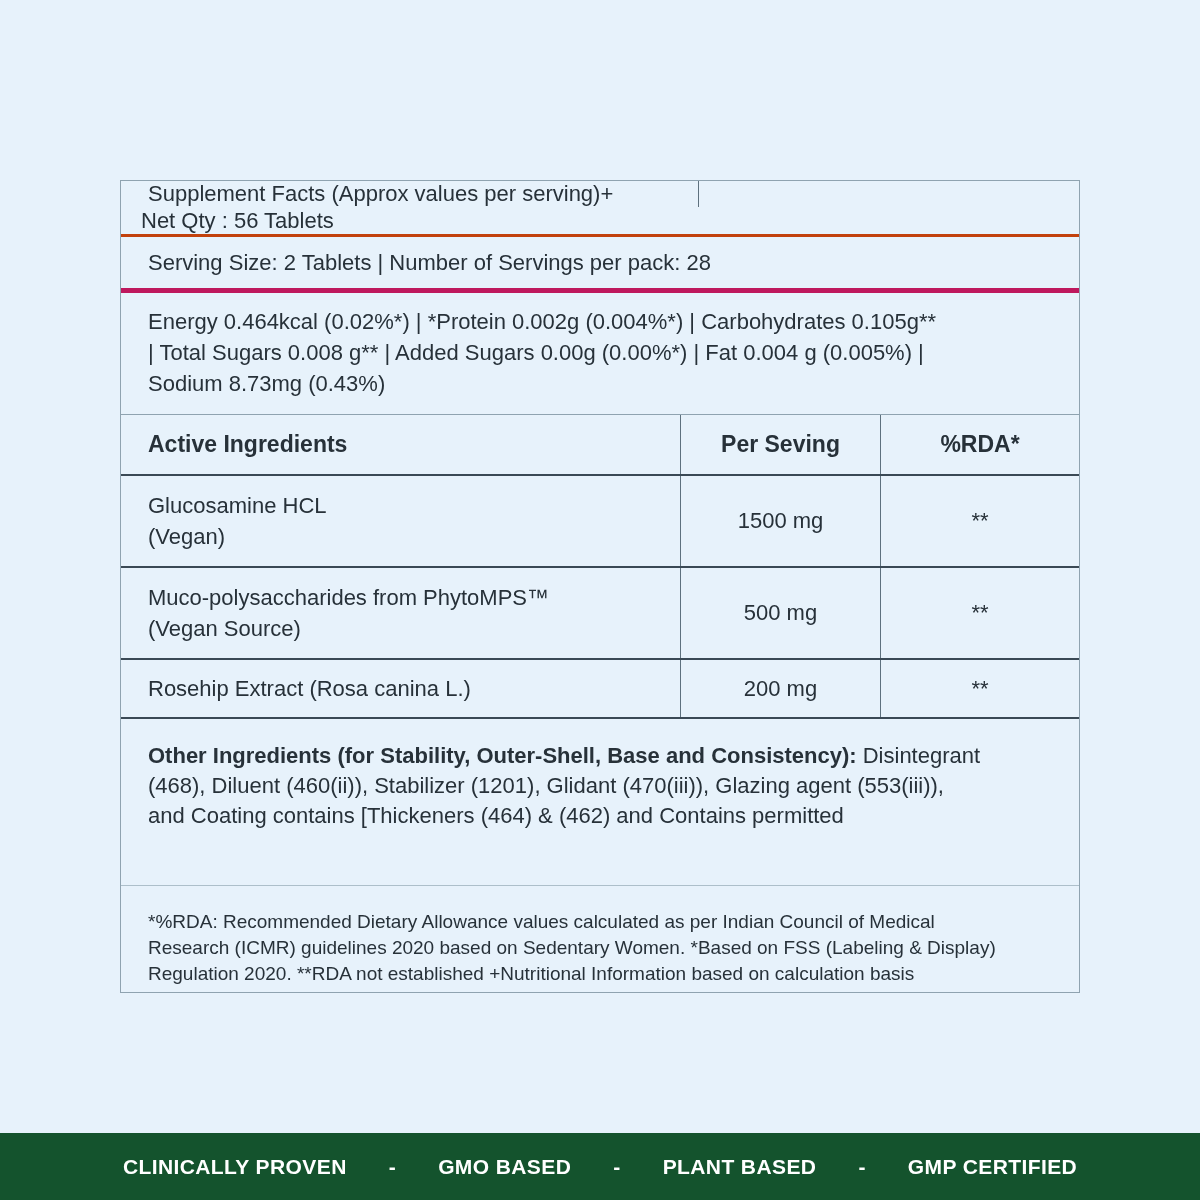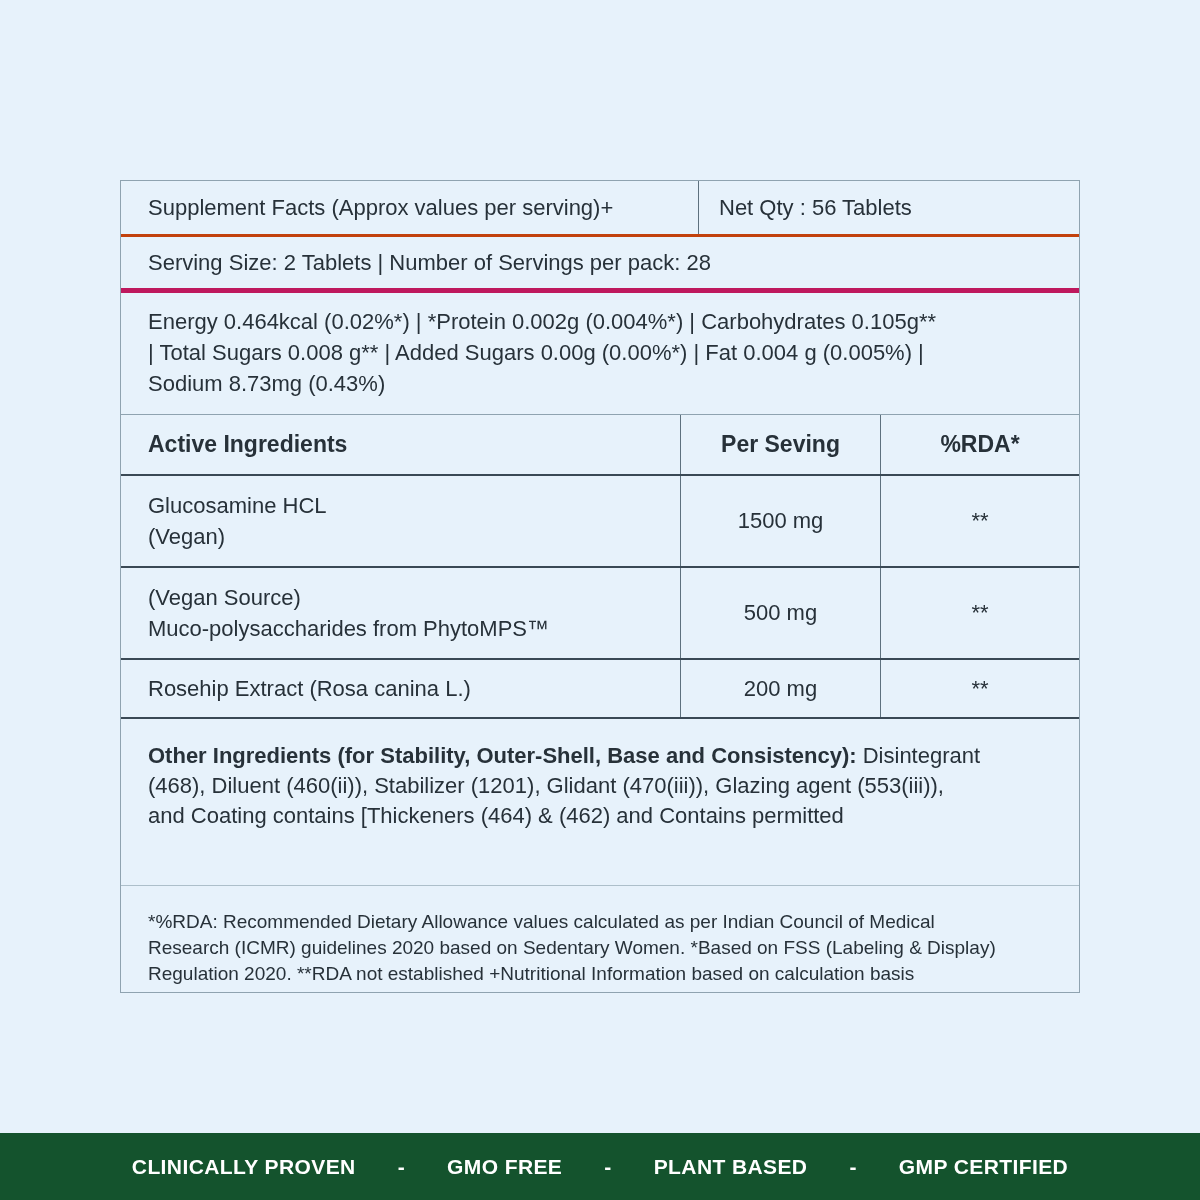--- a/index.html
+++ b/index.html
@@ -8,21 +8,21 @@
     background:#e7f2fb;color:#273139;
     font-family:"Liberation Sans",sans-serif;
   }
   .label{
     position:absolute;left:120px;top:180px;width:960px;
     border:1px solid #8fa3b0;box-sizing:border-box;
     font-size:22px;
   }
   .row{box-sizing:border-box;display:flex;}
   
-  .r1{height:53px;}
+  .r1{height:53px;flex-direction:column;}
   .r1 .c-title{width:578px;border-right:1px solid #5e717e;display:flex;align-items:center;padding-left:27px;box-sizing:border-box;}
   .r1 .c-qty{flex:1;display:flex;align-items:center;padding-left:20px;}
   
   .r2{height:54px;border-top:3px solid #c2410c;align-items:center;padding-left:27px;}
   
   .r3{height:126px;border-top:5px solid #be185d;display:block;padding:13px 27px 0;line-height:31px;}
   
   .r4{height:60px;border-top:1px solid #8fa3b0;font-weight:bold;font-size:23px;}
   .grid-row{border-top:2px solid #3a4955;}
   .r5,.r6{height:92px;}
@@ -77,22 +77,22 @@
           <div>(Vegan)</div>
         </div>
       </div>
       <div class="col-amt">1500 mg</div>
       <div class="col-rda">**</div>
     </div>
 
     <div class="row r6 grid-row">
       <div class="col-name">
         <div class="name-lines">
+          <div>Muco-polysaccharides from PhytoMPS™</div>
           <div>(Vegan Source)</div>
-          <div>Muco-polysaccharides from PhytoMPS™</div>
         </div>
       </div>
       <div class="col-amt">500 mg</div>
       <div class="col-rda">**</div>
     </div>
 
     <div class="row r7 grid-row">
       <div class="col-name">
         <div class="name-lines">
           <div>Rosehip Extract (Rosa canina L.)</div>
@@ -112,20 +112,20 @@
       <div>*%RDA: Recommended Dietary Allowance values calculated as per Indian Council of Medical</div>
       <div>Research (ICMR) guidelines 2020 based on Sedentary Women. *Based on FSS (Labeling &amp; Display)</div>
       <div>Regulation 2020. **RDA not established +Nutritional Information based on calculation basis</div>
     </div>
 
   </div>
 
   <div class="footer" style="background: #14532d;">
     <span>CLINICALLY PROVEN</span>
     <span>-</span>
-    <span>GMO FREE</span>
+    <span>GMO BASED</span>
     <span>-</span>
     <span>PLANT BASED</span>
     <span>-</span>
     <span>GMP CERTIFIED</span>
   </div>
 
 </div>
 
 </body></html>

